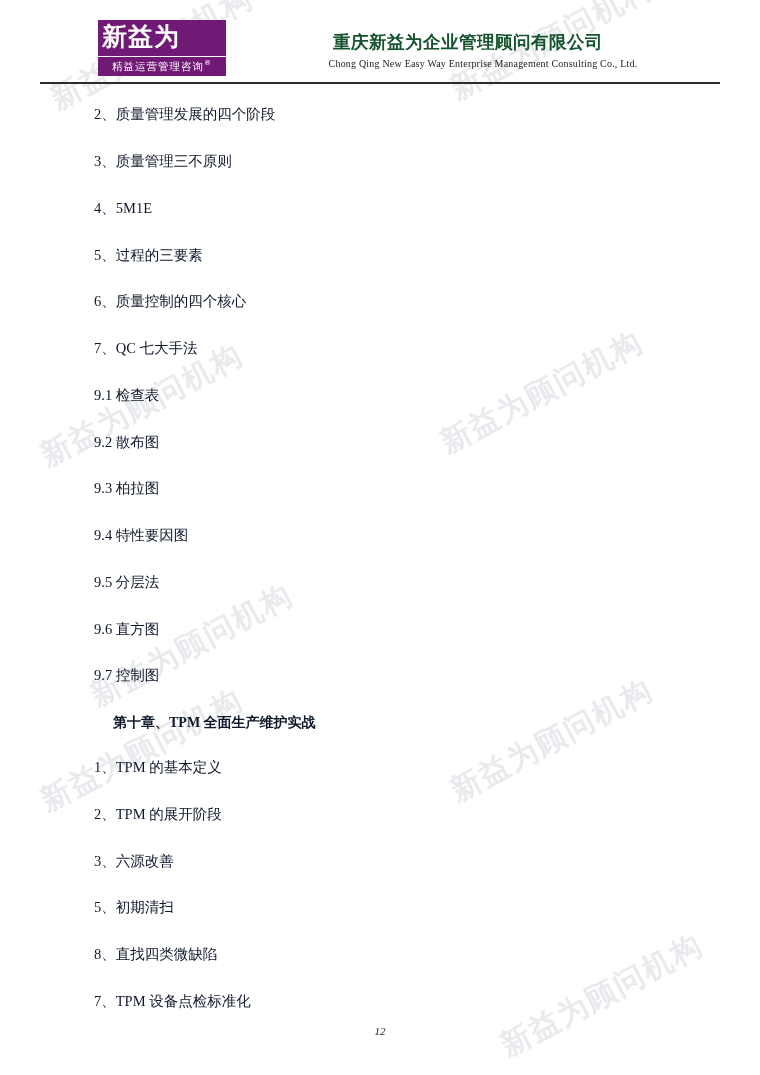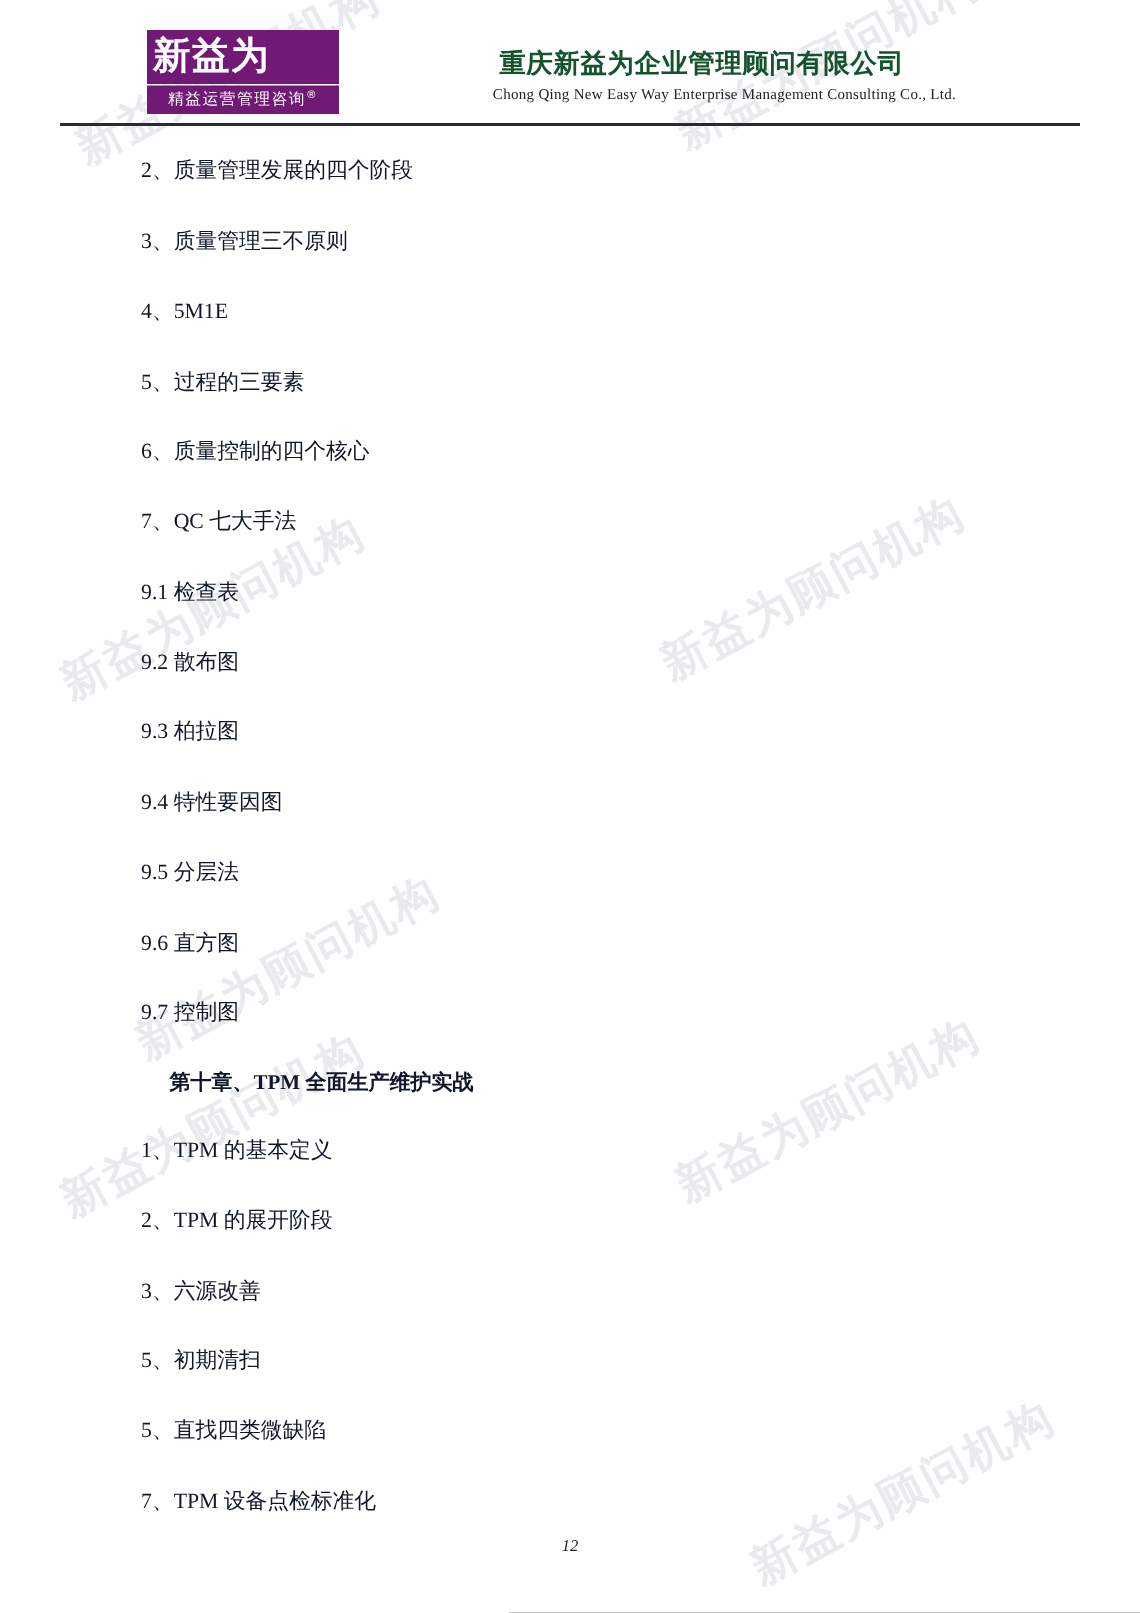--- a/index.html
+++ b/index.html
@@ -188,19 +188,19 @@
     <p class="line sub">9.3 柏拉图</p>
     <p class="line sub">9.4 特性要因图</p>
     <p class="line sub">9.5 分层法</p>
     <p class="line sub">9.6 直方图</p>
     <p class="line sub">9.7 控制图</p>
     <p class="line heading">第十章、TPM 全面生产维护实战</p>
     <p class="line indent">1、TPM 的基本定义</p>
     <p class="line indent">2、TPM 的展开阶段</p>
     <p class="line indent">3、六源改善</p>
     <p class="line indent">5、初期清扫</p>
-    <p class="line indent">5、直找四类微缺陷</p>
+    <p class="line indent">8、直找四类微缺陷</p>
     <p class="line indent">7、TPM 设备点检标准化</p>
 
   </div>
 
   <div class="page-number">12</div>
 </div>
 
 </body></html>

